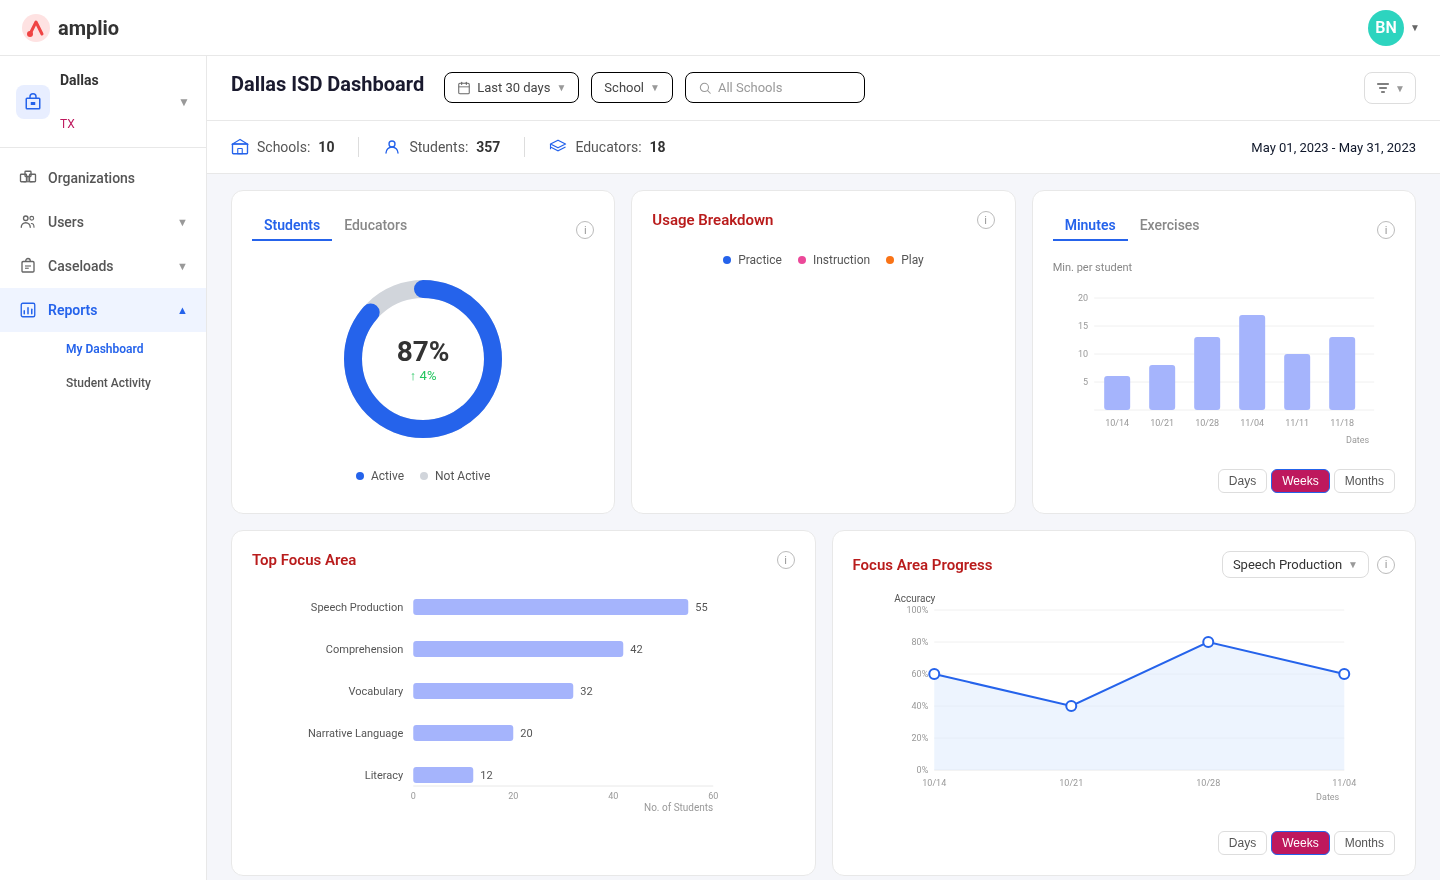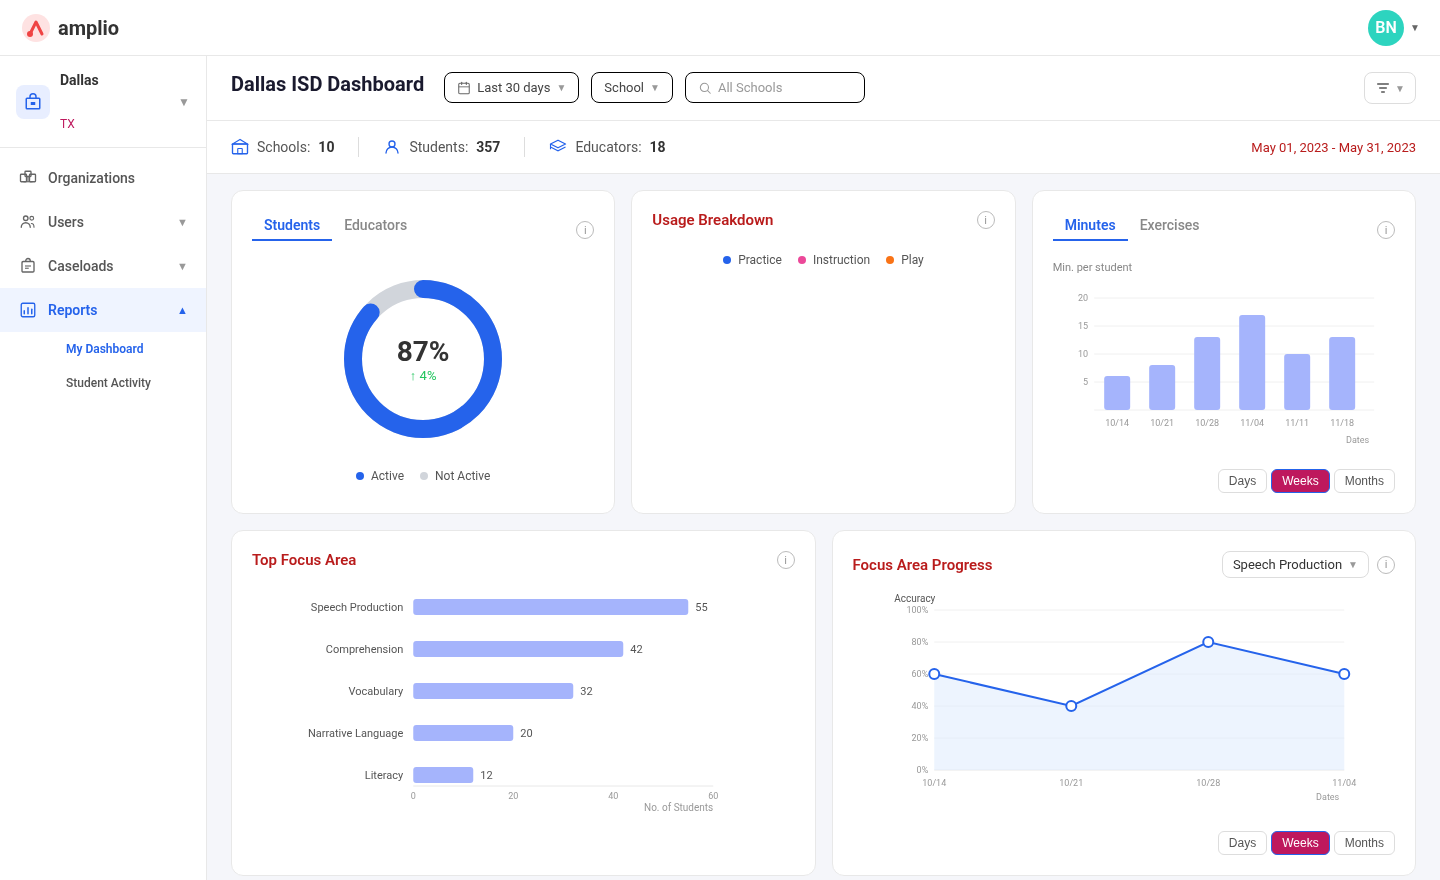--- a/index.html
+++ b/index.html
@@ -46,21 +46,21 @@
     .page-title { font-size: 20px; font-weight: 700; color: #1a1a2e; margin-right: 8px; }
     .filter-btn { display: flex; align-items: center; gap: 6px; border: 1px solid #000000; border-radius: 8px; padding: 7px 12px; background: #fff; cursor: pointer; color: #444; font-size: 13px; }
     .filter-btn svg { width: 14px; height: 14px; color: #666; }
     .filter-right { margin-left: auto; display: flex; align-items: center; gap: 8px; }
     .funnel-btn { display: flex; align-items: center; gap: 4px; border: 1px solid #ddd; border-radius: 8px; padding: 7px 10px; background: #fff; cursor: pointer; }
 
     
     .stats-bar { display: flex; align-items: center; padding: 16px 24px; background: #fff; border-bottom: 1px solid #e8e8e8; gap: 24px; }
     .stat-item { display: flex; align-items: center; gap: 8px; font-size: 14px; color: #555; }
     .stat-value { font-weight: 700; color: #333; }
-    .stats-date { margin-left: auto; font-size: 13px; color: #b91c1c; }
+    .stats-date { margin-left: auto; font-size: 13px; color: #0f172a; }
     .stat-divider { width: 1px; height: 20px; background: #ddd; }
 
     
     .cards-grid { display: grid; grid-template-columns: 1fr 1fr 1fr; gap: 16px; padding: 16px 24px; }
     .card { background: #fff; border-radius: 12px; border: 1px solid #e8e8e8; padding: 20px; }
     .card-header { display: flex; align-items: center; justify-content: space-between; margin-bottom: 12px; }
     .card-title { font-size: 15px; font-weight: 600; color: #b91c1c; }
     .info-icon { width: 18px; height: 18px; border-radius: 50%; border: 1.5px solid #bbb; display: flex; align-items: center; justify-content: center; font-size: 11px; color: #999; cursor: pointer; }
 
     

